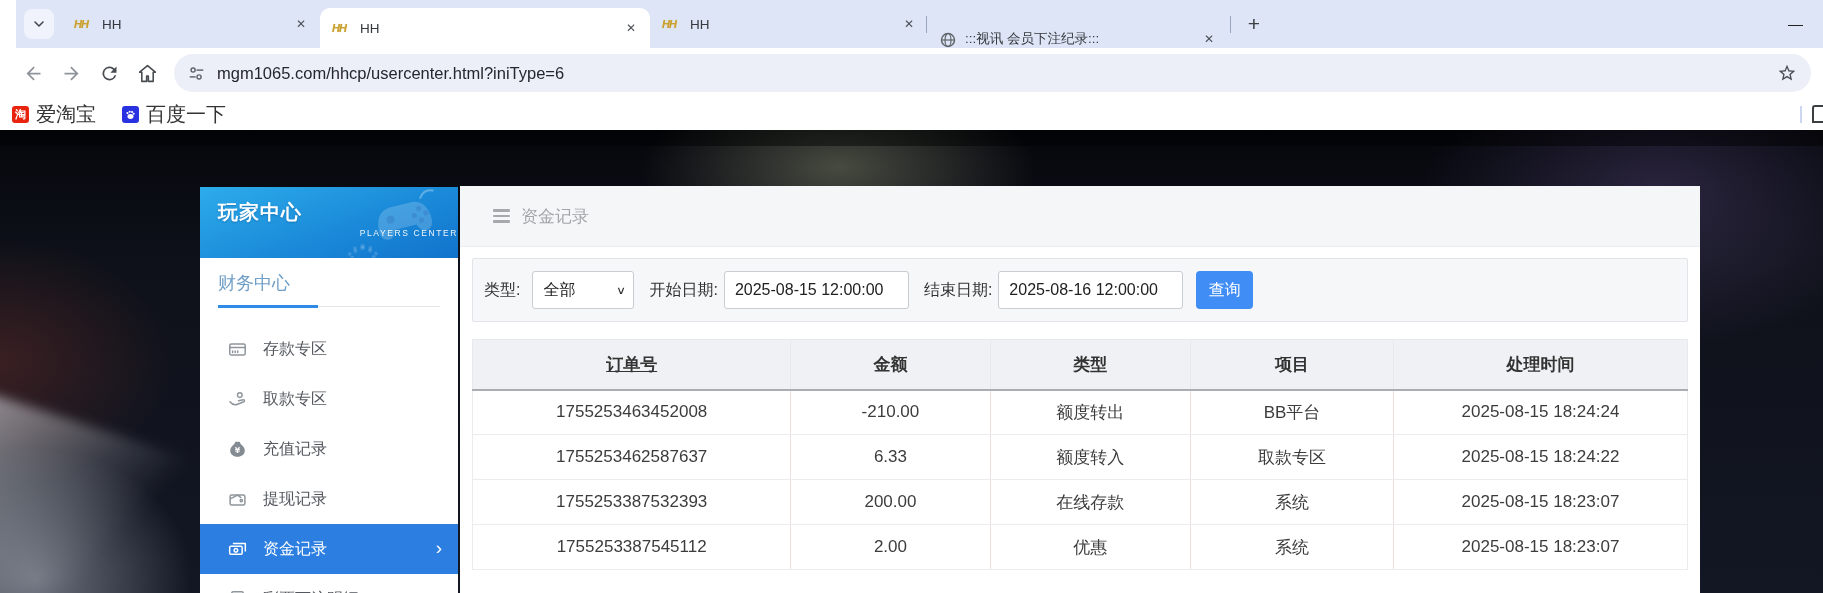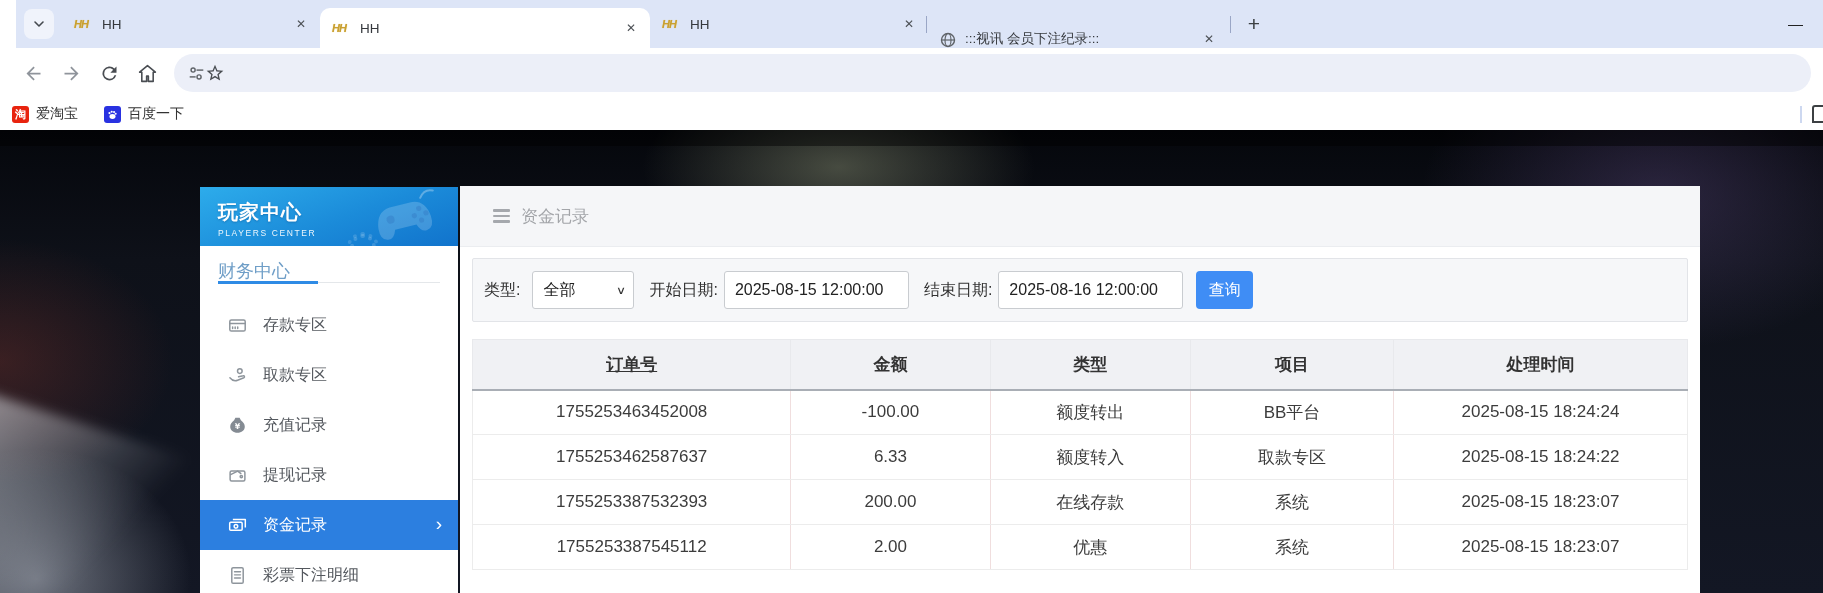--- a/index.html
+++ b/index.html
@@ -29,47 +29,47 @@
 
   .toolbar { position:absolute; left:0; top:48px; width:100%; height:50px; background:#fff; display:flex; align-items:center; padding:0 12px 0 14px; }
   .nav-btn { width:38px; height:38px; display:flex; align-items:center; justify-content:center; }
   .addressbar { flex:1; height:38px; margin-left:8px; background:#eceff8; border-radius:19px; display:flex; align-items:center; padding:0 14px; }
   .url-text { font-size:16.5px; color:#24272c; margin-left:12px; flex:1; white-space:nowrap; overflow:hidden; }
   .bookmarksbar { position:absolute; left:0; top:98px; width:100%; height:32px; background:#fff; display:flex; align-items:center; padding-left:12px; }
   .bm-item { display:flex; align-items:center; margin-right:26px; }
   .bm-ico { width:17px; height:17px; border-radius:3px; display:flex; align-items:center; justify-content:center; }
   .bm-ico.taobao { background:#e8230e; color:#fff; font-size:11px; font-weight:bold; }
   .bm-ico.baidu { background:#2932e1; }
-  .bm-label { font-size:14px; color:#333; margin-left:7px; }
+  .bm-label { font-size:20px; color:#333; margin-left:7px; }
   .bm-right { position:absolute; right:0; top:0; height:32px; display:flex; align-items:center; }
   .bm-right-divider { width:2px; height:17px; background:#cdd8f0; margin-right:10px; }
   .bm-folder { width:20px; height:18px; border:2px solid #3c4043; border-radius:3px 3px 0 0; margin-right:-9px; }
 
   
   .page { position:absolute; left:0; top:130px; width:100%; height:463px; overflow:hidden;
     background:
       radial-gradient(280px 130px at 46% 8%, rgba(122,128,104,.55), transparent 70%),
       radial-gradient(340px 220px at 91% 14%, rgba(98,78,135,.38), transparent 70%),
       radial-gradient(240px 170px at 0% 50%, rgba(148,58,46,.32), transparent 72%),
       radial-gradient(250px 210px at 2% 97%, rgba(198,204,214,.5), transparent 62%),
       linear-gradient(180deg,#05070c 0%, #0e1119 28%, #131724 100%);
   }
   .page::before { content:""; position:absolute; left:0; top:0; width:100%; height:16px; background:rgba(0,0,0,.45); }
   .bg-sliver { position:absolute; left:-60px; bottom:-90px; width:240px; height:260px; background:linear-gradient(115deg, rgba(230,233,238,.55), rgba(230,233,238,0) 60%); transform:rotate(18deg); filter:blur(6px); }
 
   
   .sidebar { position:absolute; left:200px; top:57px; width:258px; bottom:0; background:#fff; overflow:hidden; }
-  .sb-header { position:relative; height:59px; overflow:hidden; padding:12px 0 0 18px;
+  .sb-header { position:relative; height:71px; overflow:hidden; padding:12px 0 0 18px;
     background:linear-gradient(160deg,#2daceb 0%, #1b8bd9 55%, #1173cc 100%); }
   .sb-title { font-size:20px; font-weight:bold; color:#fff; text-shadow:0 1px 2px rgba(0,60,120,.35); letter-spacing:1px; }
-  .sb-subtitle { font-size:8.5px; color:rgba(255,255,255,.92); letter-spacing:1.6px; margin-top:2px; }
+  .sb-subtitle { font-size:8.5px; color:rgba(255,255,255,.92); letter-spacing:1.6px; margin-top:2px;text-align:right; }
   .sb-gamepad { position:absolute; right:10px; top:2px; opacity:.85; transform:rotate(-14deg); }
   .sb-bubble1 { position:absolute; left:150px; bottom:-14px; width:26px; height:26px; border-radius:50%; border:4px dotted rgba(255,255,255,.16); }
   .sb-bubble2 { position:absolute; right:78px; bottom:-20px; width:34px; height:34px; border-radius:50%; border:4px dotted rgba(255,255,255,.14); }
-  .sb-section { position:relative; height:37px; padding:13px 18px 12px; }
+  .sb-section { position:relative; height:49px; padding:13px 18px 12px; }
   .sb-section-label { font-size:18px; color:#6f9ec7; }
   .sb-underline-gray { position:absolute; left:18px; right:18px; bottom:0; height:1px; background:#e4e7ea; }
   .sb-underline-blue { position:absolute; left:18px; bottom:-1px; width:100px; height:3px; background:#2f8be5; }
   .sb-menu { margin-top:17px; }
   .menu-item { position:relative; height:50px; display:flex; align-items:center; padding-left:27px; color:#54585e; font-size:16px; }
   .menu-item .mi-icon { width:20px; height:20px; display:flex; align-items:center; justify-content:center; }
   .menu-item .mi-label { margin-left:16px; }
   .menu-item .mi-chevron { display:none; }
   .menu-item.selected { background:#2c7fe0; color:#fff; }
   .menu-item.selected .mi-chevron { display:block; position:absolute; right:16px; top:50%; transform:translateY(-54%); color:#fff; font-size:19px; }
@@ -169,20 +169,21 @@
           <path d="M12 3 3 10.5h2.5V21h5.5v-6h2v6h5.5V10.5H21z" fill="none" stroke="#494d52" stroke-width="1.8" stroke-linejoin="round"></path>
         </svg>
     </div>
     <div class="addressbar">
       <svg width="17" height="17" viewBox="0 0 20 20">
         <circle cx="6" cy="6" r="2.4" fill="none" stroke="#5f6368" stroke-width="1.7"></circle>
         <line x1="10" y1="6" x2="18" y2="6" stroke="#5f6368" stroke-width="1.7"></line>
         <circle cx="13" cy="14" r="2.4" fill="none" stroke="#5f6368" stroke-width="1.7"></circle>
         <line x1="2" y1="14" x2="9" y2="14" stroke="#5f6368" stroke-width="1.7"></line>
       </svg>
+      <span class="url-text">mgm1065.com/hhcp/usercenter.html?iniType=6</span>
       <svg width="20" height="20" viewBox="0 0 24 24">
           <path d="M22 9.24l-7.19-.62L12 2 9.19 8.63 2 9.24l5.46 4.73L5.82 21 12 17.27 18.18 21l-1.63-7.03L22 9.24zM12 15.4l-3.76 2.27 1-4.28-3.32-2.88 4.38-.38L12 6.1l1.71 4.04 4.38.38-3.32 2.88 1 4.28L12 15.4z" fill="#494d52"></path>
         </svg>
     </div>
   </div>
 
   <div class="bookmarksbar">
     <div id="bm-container" style="display:flex;align-items:center">
         <div class="bm-item">
     <span class="bm-ico taobao">淘</span>
@@ -338,21 +339,21 @@
               <th>订单号</th>
               <th>金额</th>
               <th>类型</th>
               <th>项目</th>
               <th>处理时间</th>
             </tr>
           </thead>
         <tbody id="tbody">
             <tr>
               <td>1755253463452008</td>
-              <td>-100.00</td>
+              <td>-210.00</td>
               <td>额度转出</td>
               <td>BB平台</td>
               <td>2025-08-15 18:24:24</td>
             </tr>
             <tr>
               <td>1755253462587637</td>
               <td>6.33</td>
               <td>额度转入</td>
               <td>取款专区</td>
               <td>2025-08-15 18:24:22</td>

